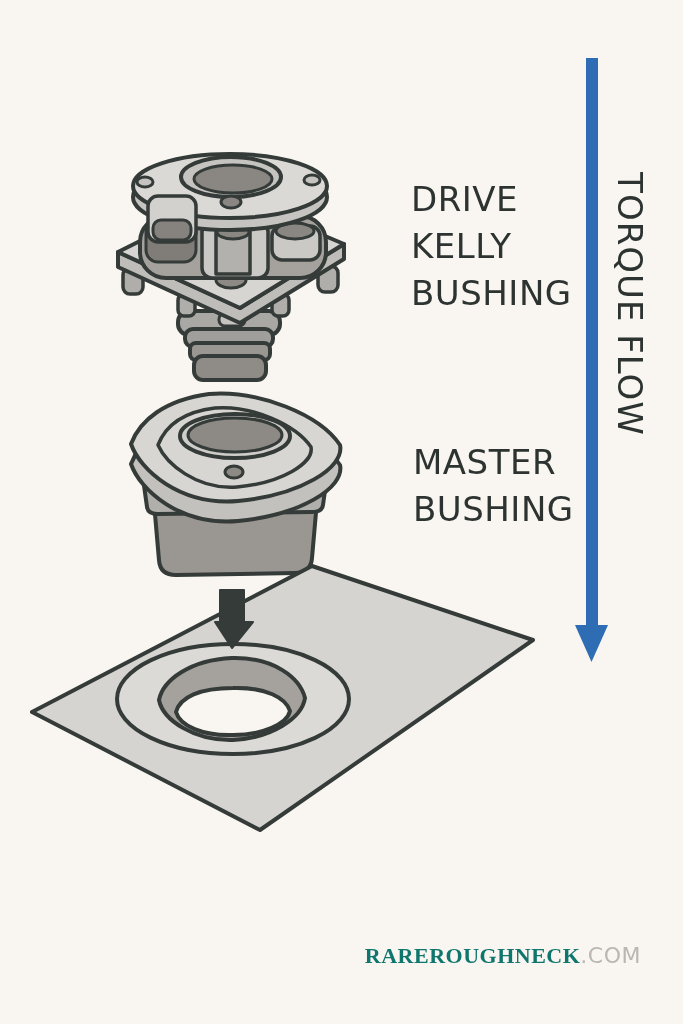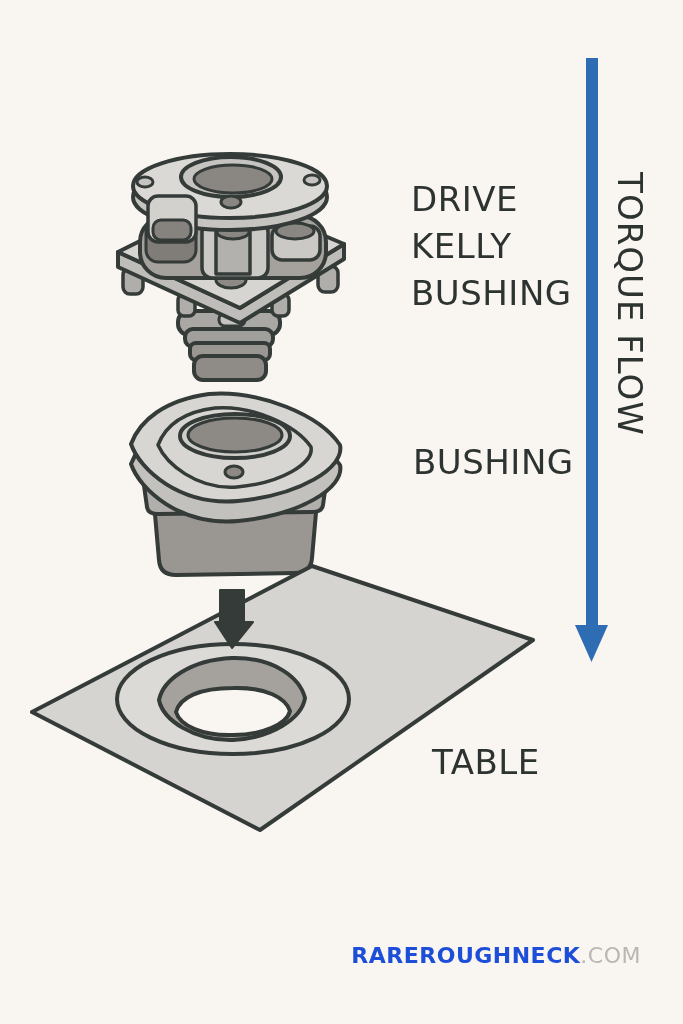--- a/index.html
+++ b/index.html
@@ -31,21 +31,21 @@
     transform:translate(-50%,-50%) rotate(90deg);
     transform-origin:center center;
     color:#2c3331;font-size:34px;font-weight:500;
     letter-spacing:1px;white-space:nowrap;
   }
 
   .watermark{
     position:absolute;right:42px;top:943px;
     font-size:22px;letter-spacing:.5px;white-space:nowrap;
   }
-  .watermark .brand{font-weight:700;color:#1d4ed8;}
+  .watermark .brand{font-weight:700;color:#0f766e;font-family:Liberation Serif, serif;}
   .watermark .suffix{font-weight:400;color:#bab7b3;margin-top:36px;}
 </style>
 </head>
 <body>
 
 <div class="canvas">
 
   <svg class="art" viewBox="0 0 683 1024" stroke-linejoin="round" stroke-linecap="round">
 
     <g>
@@ -122,25 +122,25 @@
     </g>
   </svg>
 
   <div class="label" id="kelly-label">
     <div>DRIVE</div>
     <div>KELLY</div>
     <div>BUSHING</div>
   </div>
 
   <div class="label" id="master-label">
+    <div>MASTER</div>
     <div>BUSHING</div>
   </div>
 
   <div class="label" id="rotary-label">
-    <div>TABLE</div>
   </div>
 
   <div id="torque-label">TORQUE FLOW</div>
 
   <div class="watermark">
     <span class="brand">RAREROUGHNECK</span><span class="suffix">.COM</span>
   </div>
 
 </div>
 

